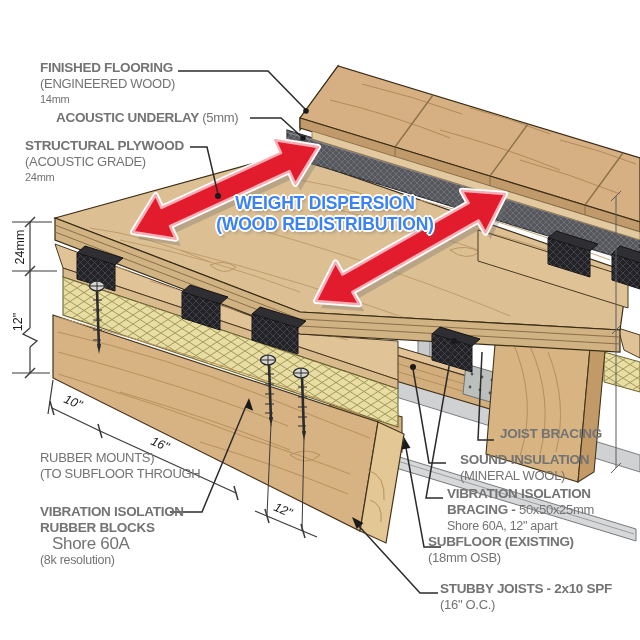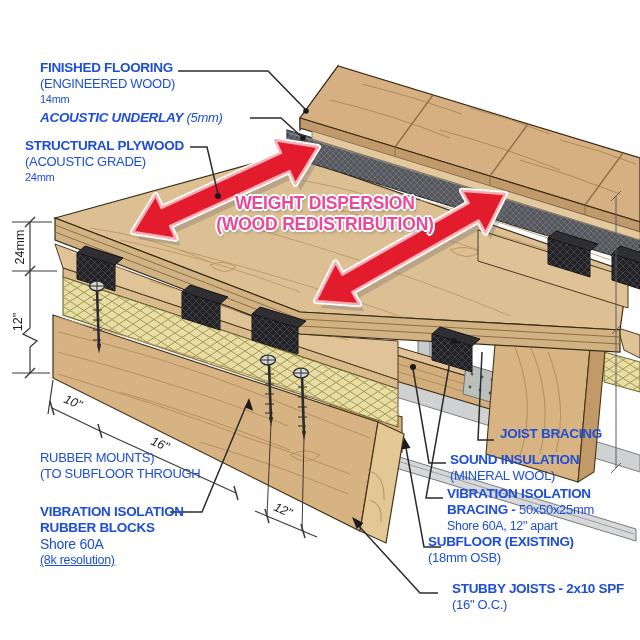--- a/index.html
+++ b/index.html
@@ -1,28 +1,28 @@
 <!DOCTYPE html>
 <html><head>
 <meta charset="utf-8">
 <style>
   html,body{margin:0;padding:0;background:#ffffff;}
   #stage{position:relative;width:640px;height:640px;background:#ffffff;overflow:hidden;
          font-family:"Liberation Sans", sans-serif;}
   svg{position:absolute;left:0;top:0;}
-  .lbl{position:absolute;color:#1d4ed8;letter-spacing:-0.3px;}
+  .lbl{position:absolute;color:#737373;letter-spacing:-0.3px;}
   .lbl .t{font-weight:bold;font-size:13.5px;line-height:16px;white-space:nowrap;}
   .lbl .s{font-weight:normal;font-size:13px;line-height:16px;white-space:nowrap;}
   .lbl .d{font-weight:normal;font-size:11px;line-height:14px;white-space:nowrap;}
   .dim{position:absolute;width:44px;height:14px;text-align:center;font-size:12.5px;
        color:#1a1a1a;white-space:nowrap;}
   .dim.vert{transform:rotate(-90deg);}
   .dim.ang{transform:rotate(24deg);font-style:italic;}
   #red-callout{position:absolute;left:180px;top:193px;width:290px;text-align:center;
-    font-weight:bold;font-size:17.5px;line-height:21px;color:#ec4899;letter-spacing:-0.2px;
+    font-weight:bold;font-size:17.5px;line-height:21px;color:#3b82f6;letter-spacing:-0.2px;
     text-shadow:-1px -1px 0 #fff,1px -1px 0 #fff,-1px 1px 0 #fff,1px 1px 0 #fff,
                 -2px 0 0 #fff,2px 0 0 #fff,0 -2px 0 #fff,0 2px 0 #fff,2px 3px 3px rgba(110,110,110,.5);}
 </style>
 </head>
 <body>
 
 <div id="stage">
 
 <svg width="640" height="640" viewBox="0 0 640 640">
   <defs>
@@ -251,63 +251,63 @@
   <div>WEIGHT DISPERSION</div>
   <div>(WOOD REDISTRIBUTION)</div>
 </div>
 
 <div class="lbl" style="left:40px;top:60px;">
   <div class="t">FINISHED FLOORING</div>
   <div class="s">(ENGINEERED WOOD)</div>
   <div class="d">14mm</div>
 </div>
 
-<div class="lbl" style="left:40px;top:110px;font-style:italic;">
+<div class="lbl" style="left:56px;top:110px;">
   <div class="t"><span>ACOUSTIC UNDERLAY</span><span class="s" style="font-weight:normal;"> (5mm)</span></div>
 </div>
 
 <div class="lbl" style="left:25px;top:138px;">
   <div class="t">STRUCTURAL PLYWOOD</div>
   <div class="s">(ACOUSTIC GRADE)</div>
   <div class="d">24mm</div>
 </div>
 
 <div class="lbl" style="left:40px;top:450px;">
   <div class="s">RUBBER MOUNTS)</div>
   <div class="s">(TO SUBFLOOR THROUGH</div>
 </div>
 
 <div class="lbl" style="left:40px;top:504px;">
   <div class="t">VIBRATION ISOLATION</div>
   <div class="t">RUBBER BLOCKS</div>
-  <div class="s" style="font-size:14px;">Shore 60A</div>
-  <div class="s" style="font-size:12.5px;text-decoration:underline;">(8k resolution)</div>
+  <div class="s" style="font-size:17px;margin-left:12px;">Shore 60A</div>
+  <div class="s" style="font-size:12.5px;">(8k resolution)</div>
 </div>
 
 <div class="lbl" style="left:500px;top:426px;">
   <div class="t">JOIST BRACING</div>
 </div>
 
-<div class="lbl" style="left:450px;top:452px;">
+<div class="lbl" style="left:460px;top:452px;">
   <div class="t">SOUND INSULATION</div>
   <div class="s">(MINERAL WOOL)</div>
 </div>
 
 <div class="lbl" style="left:447px;top:486px;">
   <div class="t">VIBRATION ISOLATION</div>
   <div class="t"><span>BRACING - </span><span style="font-weight:normal;font-size:13px;">50x50x25mm</span></div>
   <div class="s" style="font-size:12.5px;">Shore 60A, 12" apart</div>
 </div>
 
 <div class="lbl" style="left:428px;top:534px;">
   <div class="t">SUBFLOOR (EXISTING)</div>
   <div class="s">(18mm OSB)</div>
 </div>
 
-<div class="lbl" style="left:440px;top:581px;margin-left:12px;">
+<div class="lbl" style="left:440px;top:581px;">
   <div class="t">STUBBY JOISTS - 2x10 SPF</div>
   <div class="s">(16" O.C.)</div>
 </div>
 
 <div class="dim vert" style="left:-2px;top:240px;">24mm</div>
 <div class="dim vert" style="left:-4px;top:315px;">12"</div>
 <div class="dim ang" style="left:51px;top:395px;">10"</div>
 <div class="dim ang" style="left:138px;top:437px;">16"</div>
 <div class="dim ang" style="left:261px;top:503px;">12"</div>
 

